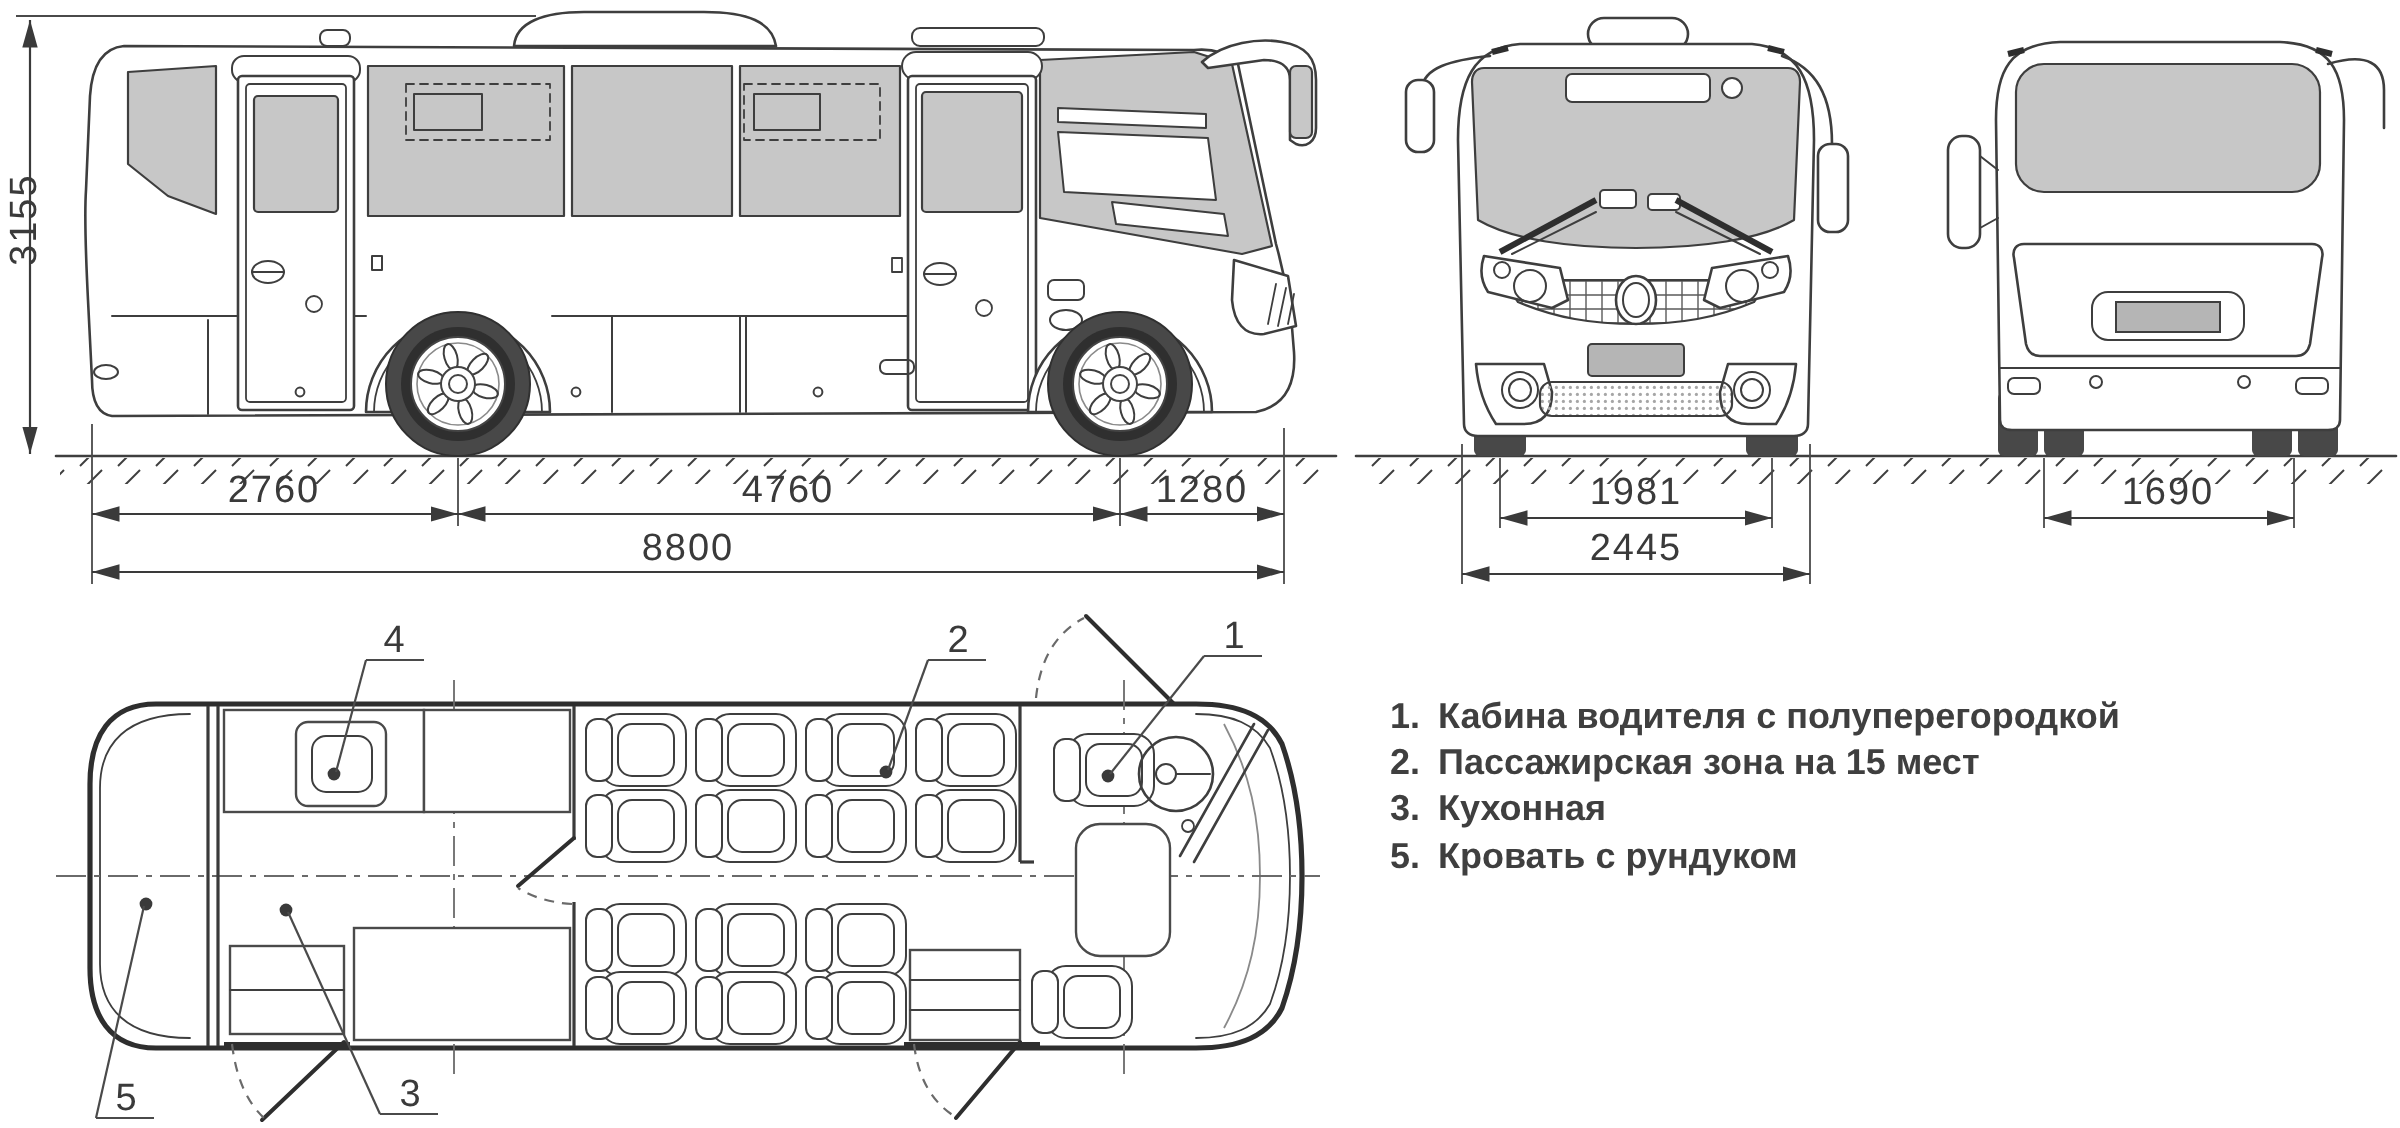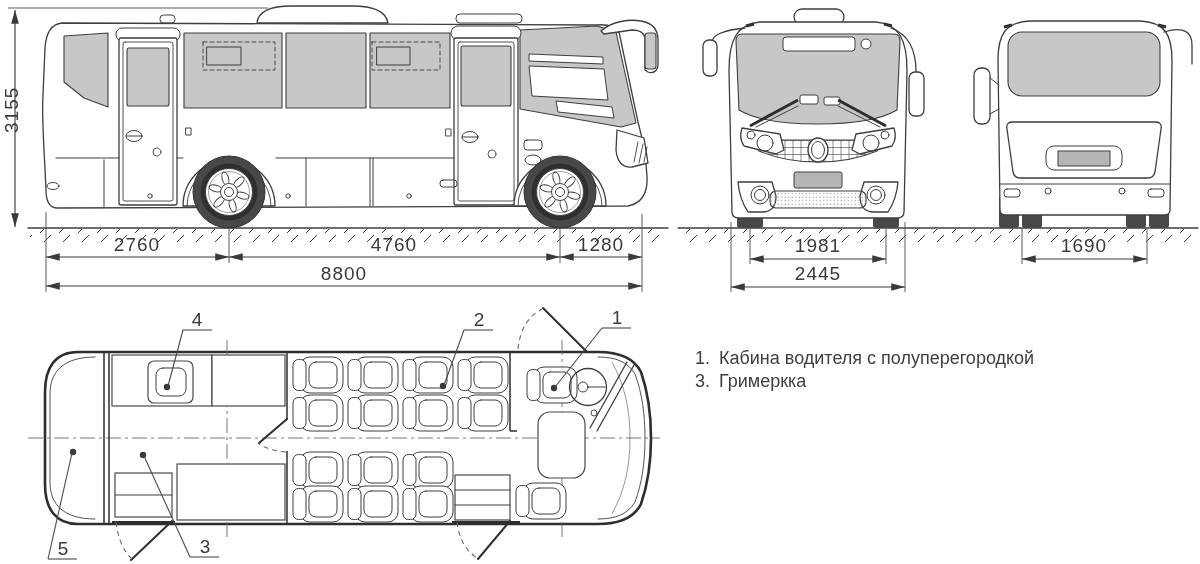--- a/index.html
+++ b/index.html
@@ -21,21 +21,21 @@
   .wall{stroke:#2e2e2e;stroke-width:2.6;fill:#ffffff;stroke-linejoin:round;}
   .iwall{stroke:#3a3a3a;stroke-width:1.6;fill:none;}
   .furn{stroke:#4a4a4a;stroke-width:1.2;fill:#ffffff;}
   .leader{stroke:#4a4a4a;stroke-width:1.1;fill:none;}
   .arc{stroke:#6a6a6a;stroke-width:1.1;fill:none;stroke-dasharray:5 4;}
   .leaf{stroke:#2e2e2e;stroke-width:2;fill:none;stroke-linecap:round;}
   .sill{stroke:#2e2e2e;stroke-width:4;fill:none;}
   .dot{fill:#3a3a3a;}
   
   .legend{position:absolute;left:695px;top:347px;color:#3f3f3f;font-size:18px;line-height:23.2px;}
-  .legend-item{white-space:nowrap;}
+  .legend-item{white-space:nowrap;font-weight:bold;}
   .legend .num{display:inline-block;min-width:24px;}
 </style>
 </head>
 <body>
 
 <div class="stage">
 <svg width="1200" height="564" viewBox="0 0 1200 564">
 <defs>
   <marker id="ae" orient="auto" markerWidth="13" markerHeight="9" refX="12.5" refY="4.5">
     <path d="M12.5,4.5 L0,1 L0,8 Z" fill="#3a3a3a"></path>
@@ -409,15 +409,17 @@
       <line x1="48" y1="559" x2="72" y2="453" class="leader"></line>
       <line x1="48" y1="559" x2="77" y2="559" class="leader"></line>
       <text x="63" y="555" text-anchor="middle" class="cotxt">5</text>
     </g>
   </g>
 </g>
 </svg>
 
 <div class="legend">
   <div class="legend-item"><span class="num">1.</span><span>Кабина водителя с полуперегородкой</span></div>
-  <div class="legend-item"><span class="num">3.</span><span>Гримеркка</span></div>
+  <div class="legend-item"><span class="num">2.</span><span>Пассажирская зона на 15 мест</span></div>
+  <div class="legend-item"><span class="num">3.</span><span>Кухонная</span></div>
+  <div class="legend-item"><span class="num">5.</span><span>Кровать с рундуком</span></div>
 </div>
 </div>
 
 </body></html>

